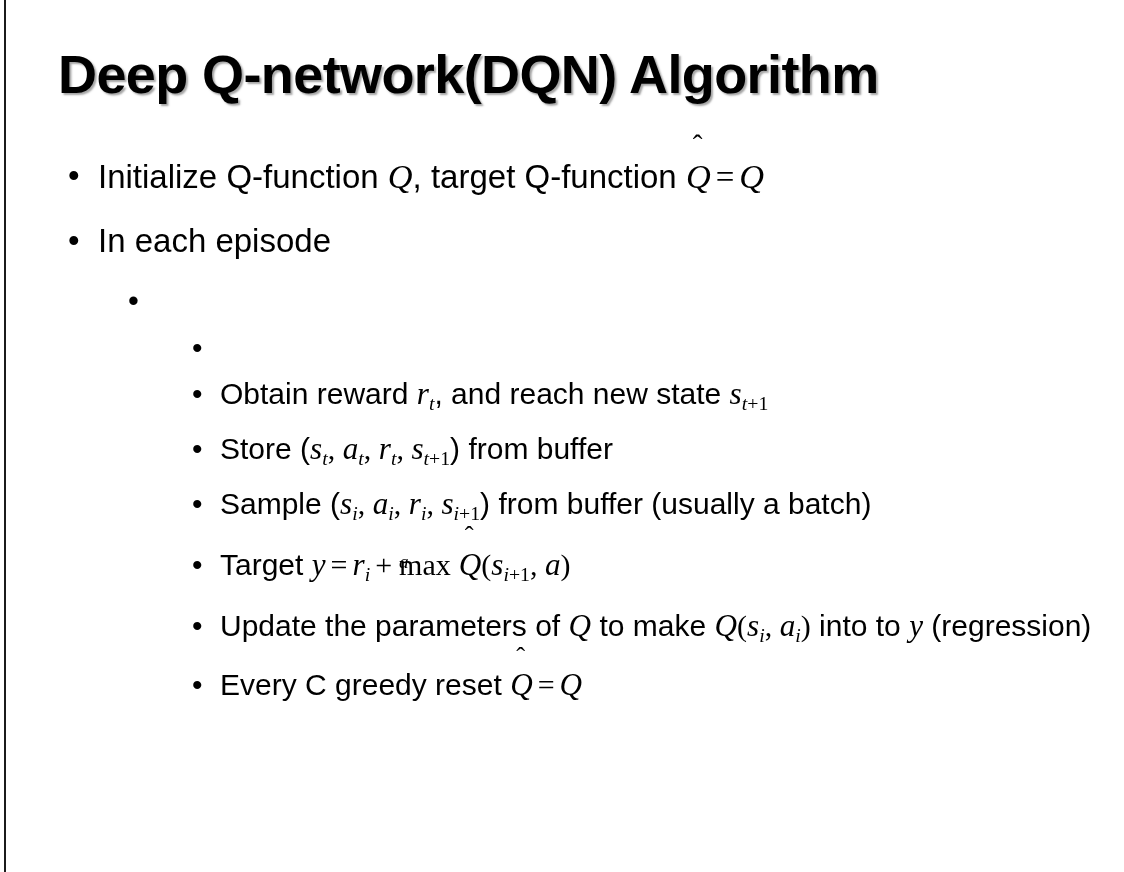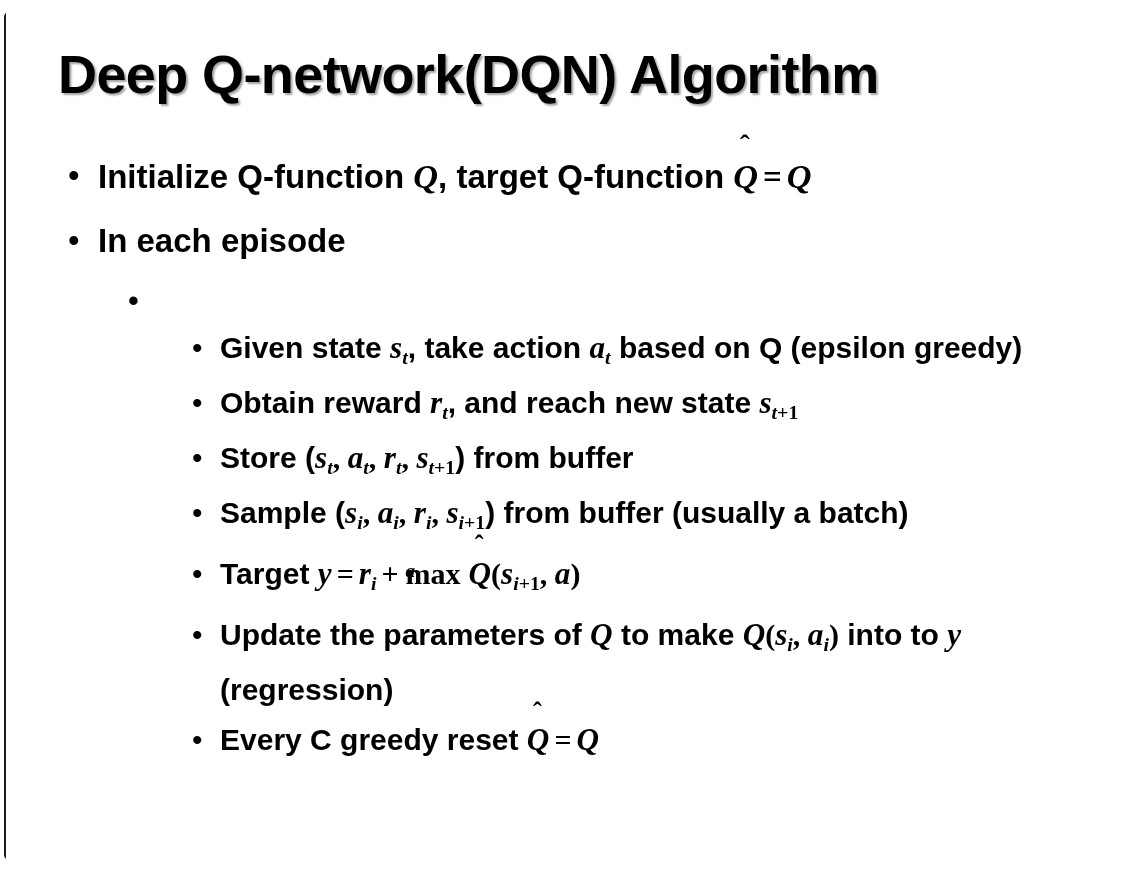--- a/index.html
+++ b/index.html
@@ -12,21 +12,20 @@
     -webkit-font-smoothing: antialiased;
   }
 
   .slide {
     position: relative;
     width: 1124px;
     height: 872px;
     background: #ffffff;
     overflow: hidden;
     box-sizing: border-box;
-    border-radius: 31px;
   }
 
   
   .left-edge-rule {
     position: absolute;
     left: 4px;
     top: 0;
     width: 2px;
     height: 872px;
     background: #1b1b1b;
@@ -60,21 +59,20 @@
     box-sizing: border-box;
   }
   .bullet .dot {
     position: absolute;
     font-size: 1em;
     line-height: inherit;
     color: #000000;
   }
   .bullet .txt {
     display: block;
-    font-weight: bold;
   }
 
   
   .lvl1 {
     font-size: 33px;
     line-height: 60px;
     padding-left: 98px;
     min-height: 60px;
   }
   .lvl1 .dot { left: 68px; }
@@ -188,21 +186,20 @@
     </div>
 
     <div class="gap-2"></div>
 
     <div class="bullet lvl2">
       <span class="dot">•</span>
     </div>
 
     <div class="bullet lvl3">
       <span class="dot">•</span>
-      <span class="txt"><span>Given state </span><span class="mi">s</span><span class="sub">t</span><span>, take action </span><span class="mi">a</span><span class="sub">t</span><span> based on Q (epsilon greedy)</span></span>
     </div>
 
     <div class="bullet lvl3">
       <span class="dot">•</span>
       <span class="txt"><span>Obtain reward </span><span class="mi">r</span><span class="sub">t</span><span>, and reach new state </span><span class="mi">s</span><span class="sub"><span>t</span><span class="up">+1</span></span></span>
     </div>
 
     <div class="bullet lvl3">
       <span class="dot">•</span>
       <span class="txt"><span>Store (</span><span class="mi">s</span><span class="sub">t</span><span class="mn">, </span><span class="mi">a</span><span class="sub">t</span><span class="mn">, </span><span class="mi">r</span><span class="sub">t</span><span class="mn">, </span><span class="mi">s</span><span class="sub"><span>t</span><span class="up">+1</span></span><span>) from buffer</span></span>

